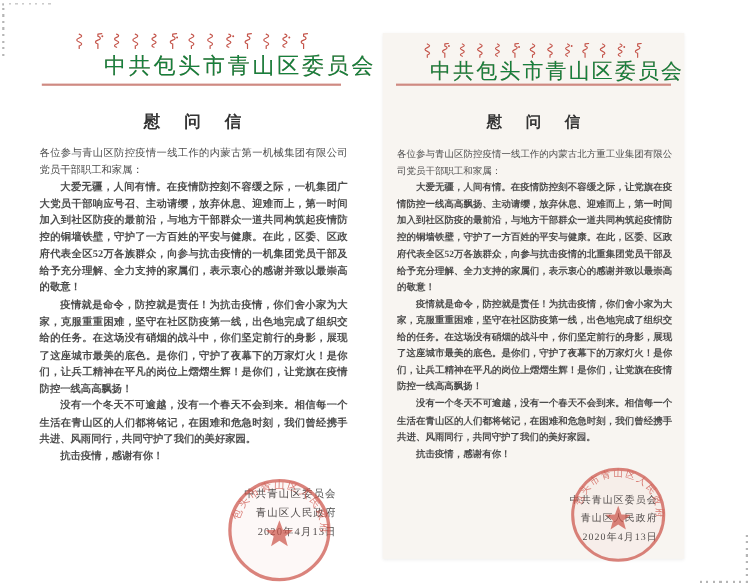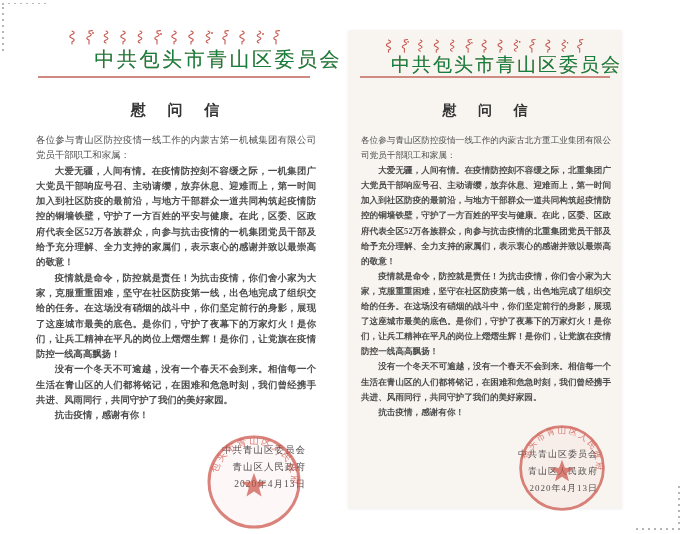--- a/index.html
+++ b/index.html
@@ -141,21 +141,21 @@
         <circle cx="196" cy="4" r="0.9"></circle>
     </g>
   </svg>
 
   <div class="org-header">中共包头市青山区委员会</div>
   <div class="red-rule"></div>
   <div class="doc-title">慰 问 信</div>
 
   <div class="doc-body">
     <p>各位参与青山区防控疫情一线工作的内蒙古北方重工业集团有限公司党员干部职工和家属：</p>
-    <p class="indent">大爱无疆，人间有情。在疫情防控刻不容缓之际，北重集团广大党员干部响应号召、主动请缨，放弃休息、迎难而上，第一时间加入到社区防疫的最前沿，与地方干部群众一道共同构筑起疫情防控的铜墙铁壁，守护了一方百姓的平安与健康。在此，区委、区政府代表全区52万各族群众，向参与抗击疫情的北重集团党员干部及给予充分理解、全力支持的家属们，表示衷心的感谢并致以最崇高的敬意！</p>
+    <p class="indent">大爱无疆，人间有情。在疫情防控刻不容缓之际，让党旗在疫情防控一线高高飘扬、主动请缨，放弃休息、迎难而上，第一时间加入到社区防疫的最前沿，与地方干部群众一道共同构筑起疫情防控的铜墙铁壁，守护了一方百姓的平安与健康。在此，区委、区政府代表全区52万各族群众，向参与抗击疫情的北重集团党员干部及给予充分理解、全力支持的家属们，表示衷心的感谢并致以最崇高的敬意！</p>
     <p class="indent">疫情就是命令，防控就是责任！为抗击疫情，你们舍小家为大家，克服重重困难，坚守在社区防疫第一线，出色地完成了组织交给的任务。在这场没有硝烟的战斗中，你们坚定前行的身影，展现了这座城市最美的底色。是你们，守护了夜幕下的万家灯火！是你们，让兵工精神在平凡的岗位上熠熠生辉！是你们，让党旗在疫情防控一线高高飘扬！</p>
     <p class="indent">没有一个冬天不可逾越，没有一个春天不会到来。相信每一个生活在青山区的人们都将铭记，在困难和危急时刻，我们曾经携手共进、风雨同行，共同守护了我们的美好家园。</p>
     <p class="indent">抗击疫情，感谢有你！</p>
   </div>
 
   <div class="signature">
     <div>中共青山区委员会</div>
     <div>青山区人民政府</div>
     <div>2020年4月13日</div>
   </div>

